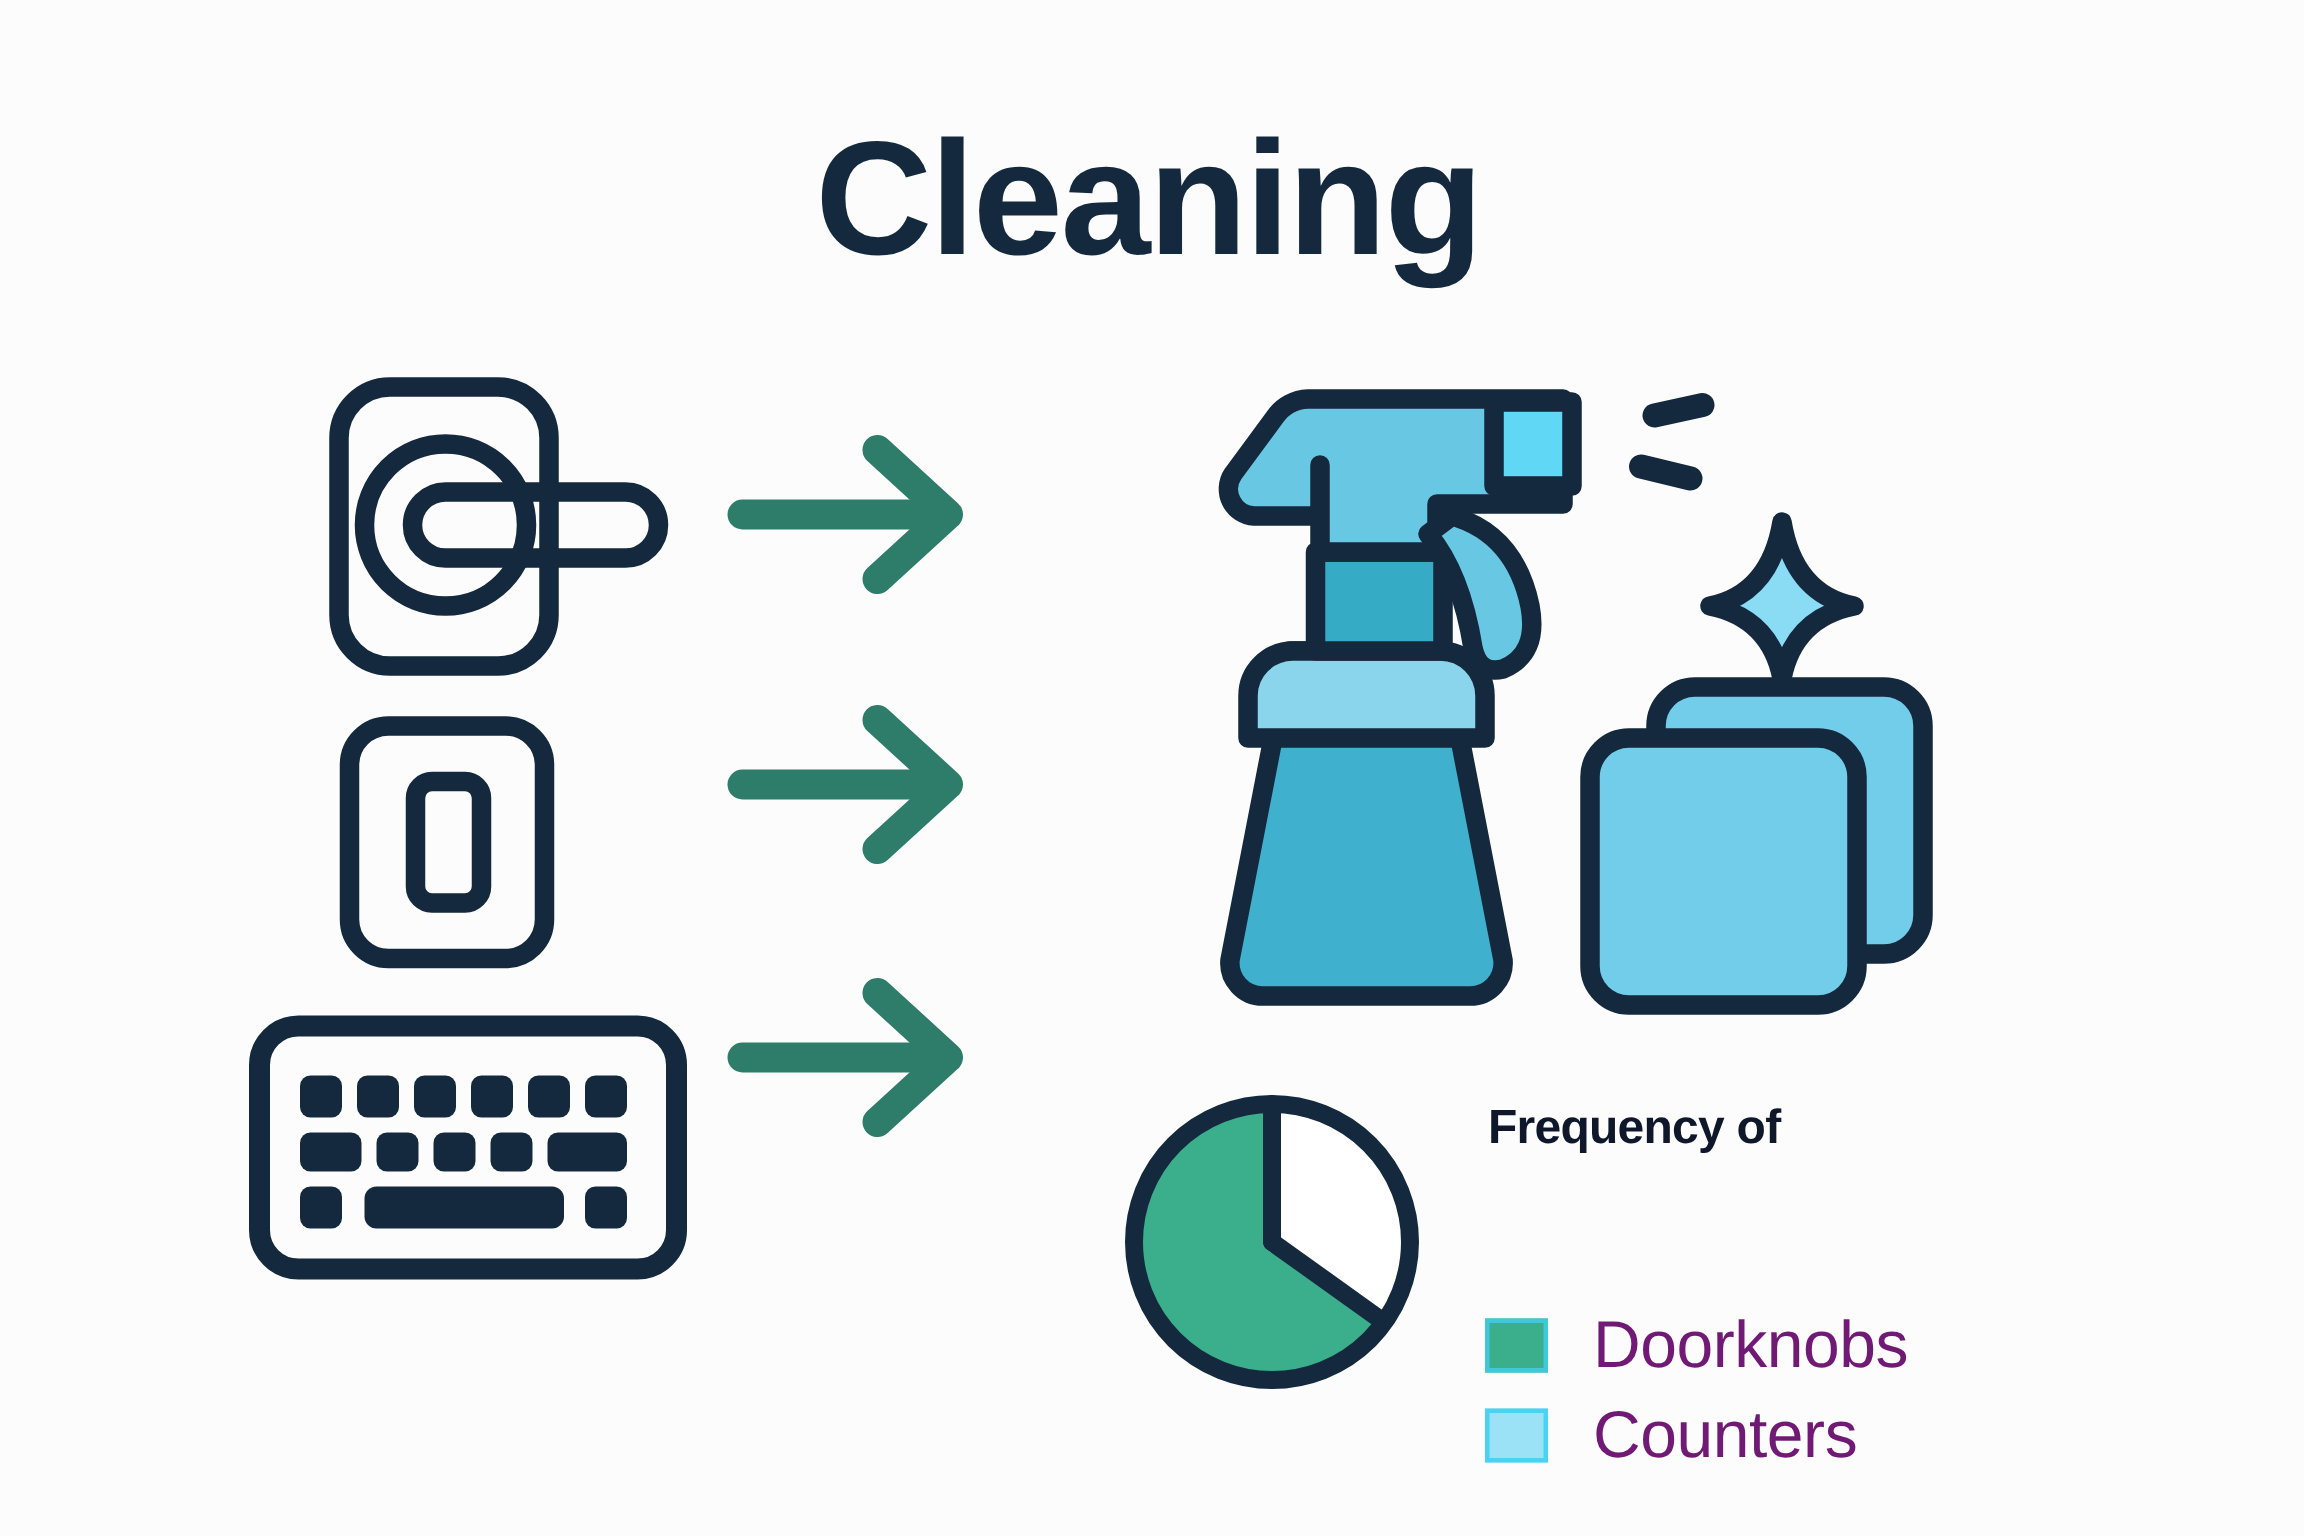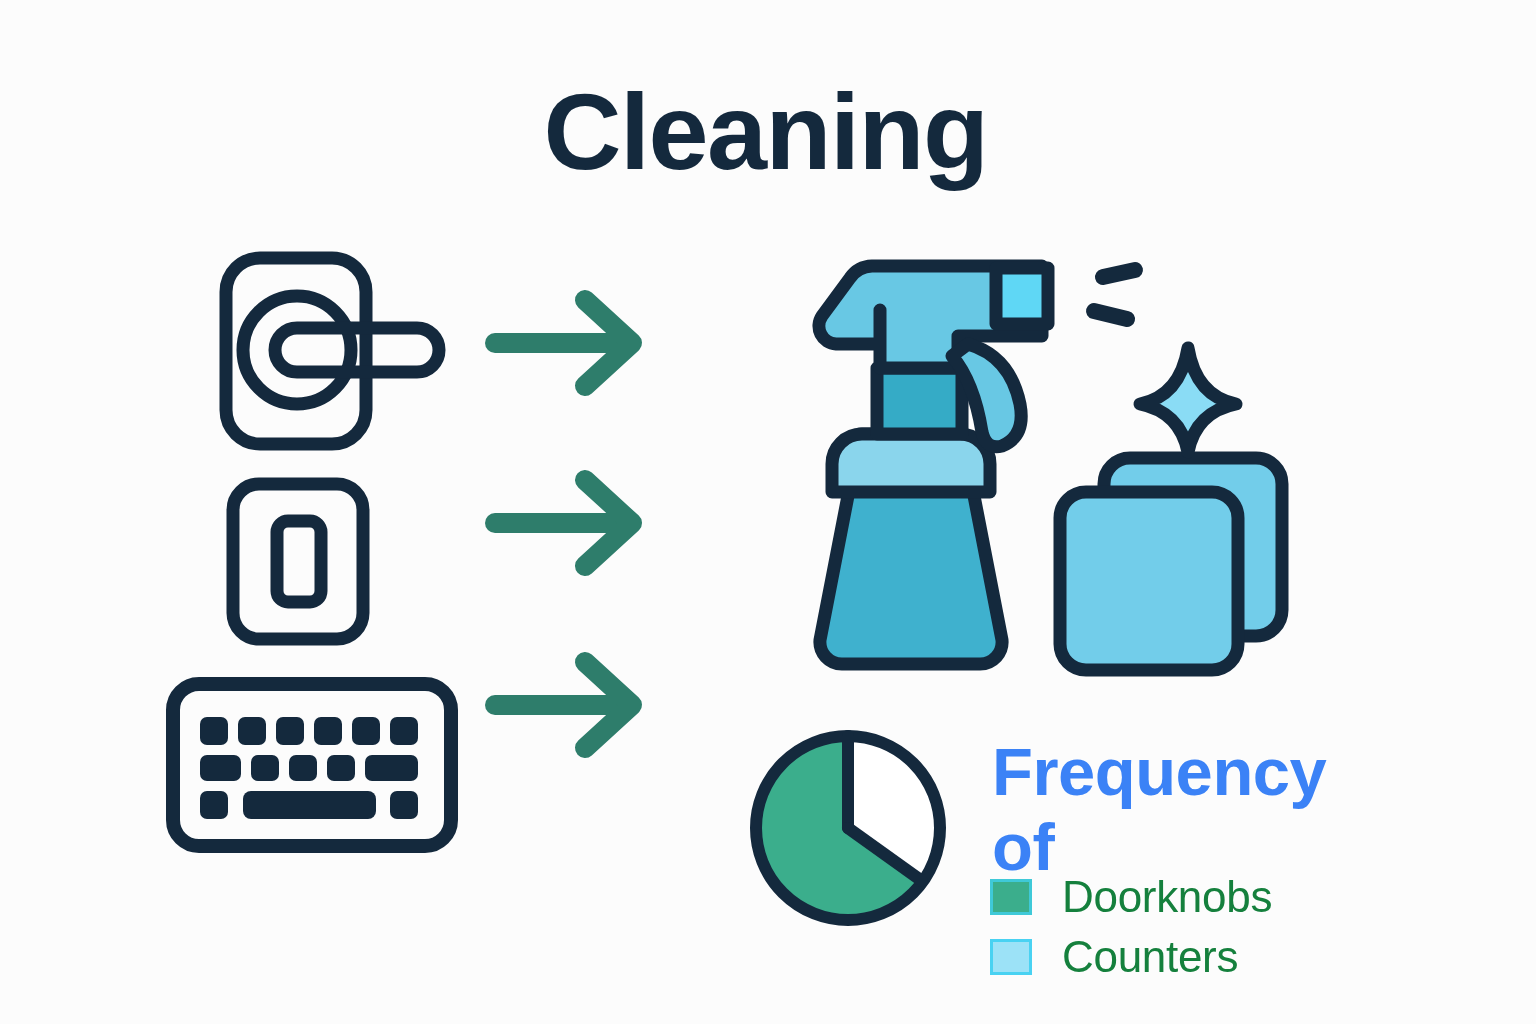--- a/index.html
+++ b/index.html
@@ -53,23 +53,23 @@
     height: 1024px;
     pointer-events: none;
   }
 
   
   .legend-title {
     position: absolute;
     left: 992px;
     top: 734px;
     width: 400px;
-    font-size: 67px;
+    font-size: 32px;
     font-weight: 700;
-    color: #3b82f6;
+    color: #0f172a;
     line-height: 1.12;
     letter-spacing: -0.5px;
   }
   .legend-row {
     position: absolute;
     display: flex;
     align-items: center;
     gap: 30px;
   }
   .legend-row.r1 { left: 990px; top: 872px; }
@@ -83,21 +83,21 @@
     background: #3bae8c;
     border: 3px solid #3fc9d8;
   }
   .legend-swatch.blue {
     background: #9ce2f7;
     border: 3px solid #49d2f2;
   }
   .legend-label {
     font-size: 44px;
     font-weight: 400;
-    color: #15803d;
+    color: #701a75;
     letter-spacing: -0.3px;
     white-space: nowrap;
   }
 </style>
 </head>
 <body>
 
 <div id="canvas">
 
   <div class="title">

